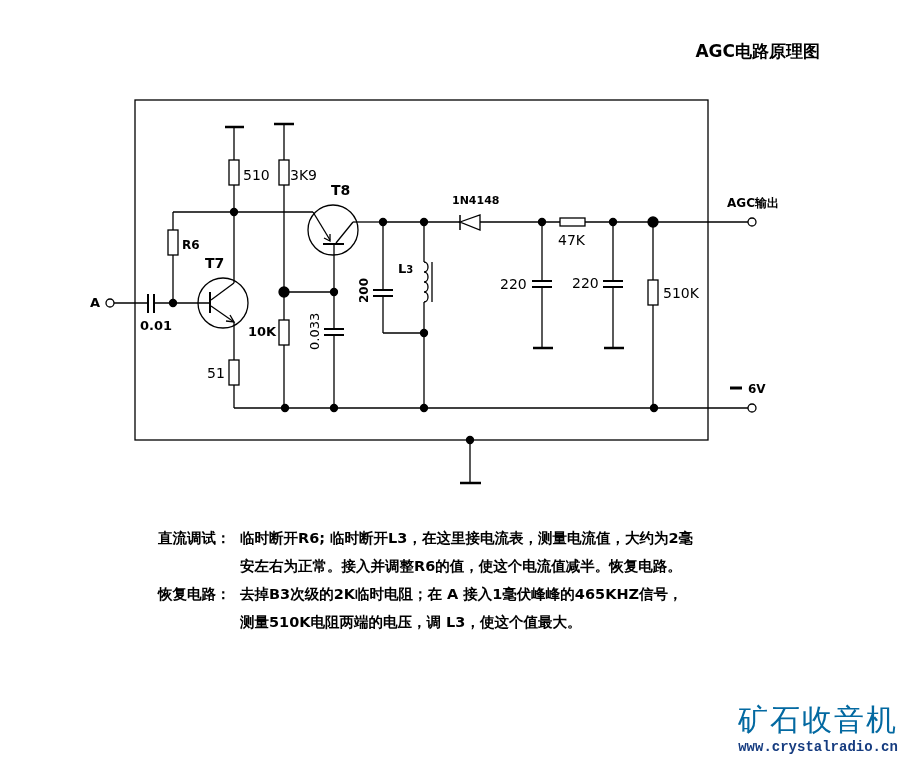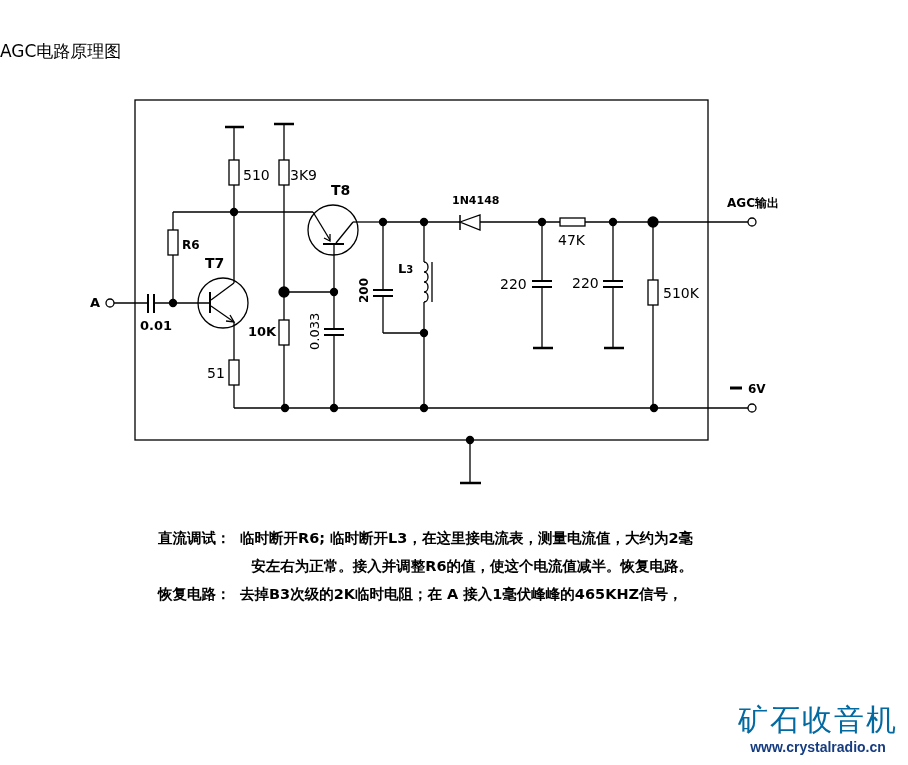--- a/index.html
+++ b/index.html
@@ -1,32 +1,32 @@
 <!DOCTYPE html>
 <html><head>
 <meta charset="utf-8">
 <style>
   html, body { margin: 0; padding: 0; background: #ffffff; }
   body { width: 908px; height: 765px; position: relative; overflow: hidden;
          font-family: "DejaVu Sans", sans-serif; }
-  #title { position: absolute; left: 0; width: 820px; top: 40px; text-align: left;
-           font-weight: normal; font-size: 17px; color: #000; }
+  #title { position: absolute; left: 0; width: 820px; top: 40px; text-align: right;
+           font-weight: bold; font-size: 17px; color: #000; }
   svg#schematic { position: absolute; left: 0; top: 0; }
   .lbl { font-family: "DejaVu Sans", sans-serif; fill: #000; }
   .lbl-b { font-family: "DejaVu Sans", sans-serif; font-weight: bold; fill: #000; }
   .notes { position: absolute; left: 110px; top: 524px; font-size: 14.5px; font-weight: bold;
            color: #000; line-height: 28px; margin-left: 48px; }
   .notes .row { white-space: nowrap; }
   .notes .head { display: inline-block; width: 82px; }
-  .notes .indent { padding-left: 82px; text-align: right; }
+  .notes .indent { padding-left: 82px; }
   .logo { position: absolute; right: 10px; top: 700px; text-align: center; }
   .logo .cn { color: #0369a1; font-size: 30px; font-weight: normal; letter-spacing: 2px;
               font-family: "DejaVu Sans", sans-serif; }
   .logo .url { color: #163c80; font-size: 14px; font-weight: bold; margin-top: -2px;
-               font-family: Liberation Sans, sans-serif; }
+               font-family: Liberation Mono, monospace; }
 </style>
 </head>
 <body>
 
 <div id="title">AGC电路原理图</div>
 
 <svg id="schematic" width="908" height="500" viewBox="0 0 908 500" stroke="#000" stroke-width="1.3" fill="none">
 
   <rect x="135" y="100" width="573" height="340"></rect>
 
@@ -189,18 +189,19 @@
 </svg>
 
 <div class="notes">
   <div class="row">
     <span class="head">直流调试：</span><span>临时断开R6; 临时断开L3，在这里接电流表，测量电流值，大约为2毫</span>
   </div>
   <div class="row indent">安左右为正常。接入并调整R6的值，使这个电流值减半。恢复电路。</div>
   <div class="row">
     <span class="head">恢复电路：</span><span>去掉B3次级的2K临时电阻；在 A 接入1毫伏峰峰的465KHZ信号，</span>
   </div>
+  <div class="row indent">测量510K电阻两端的电压，调 L3，使这个值最大。</div>
 </div>
 
 <div class="logo">
   <div class="cn">矿石收音机</div>
   <div class="url">www.crystalradio.cn</div>
 </div>
 
 </body></html>

